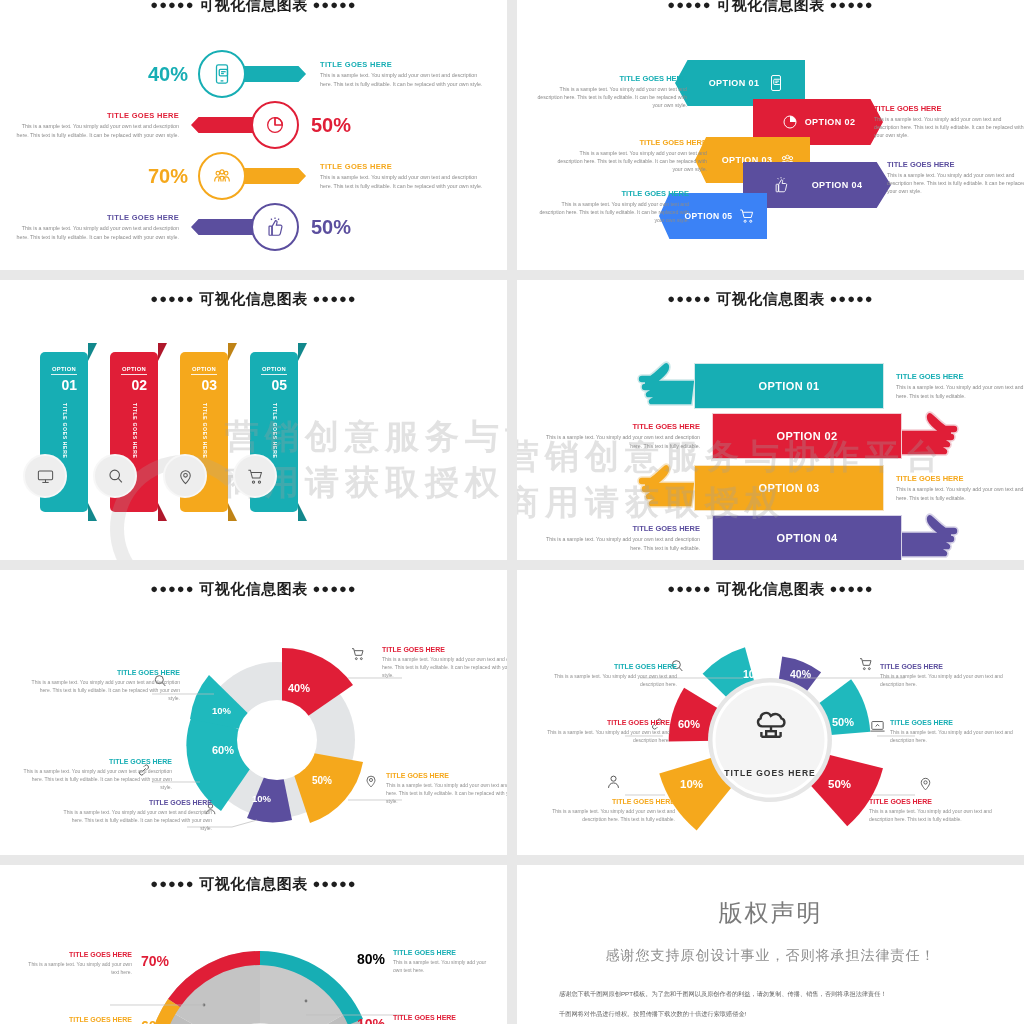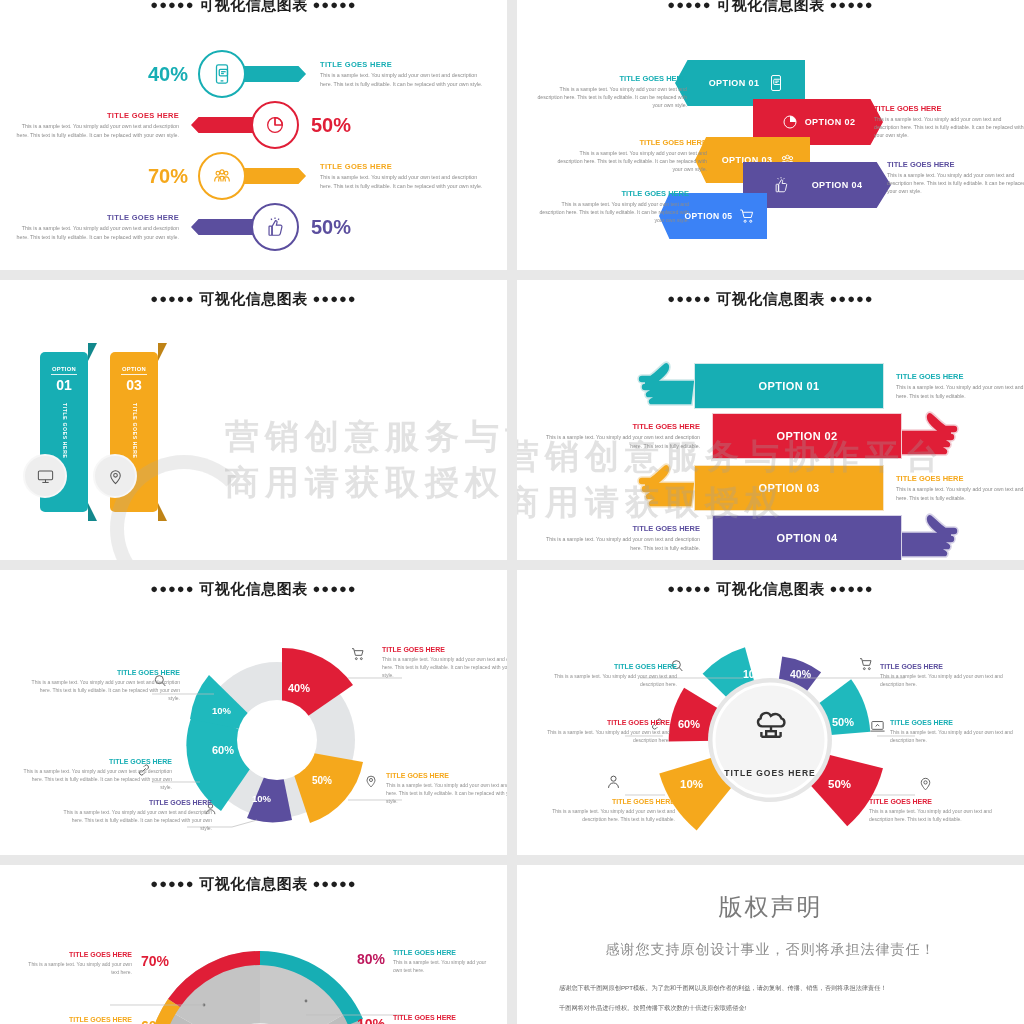--- a/index.html
+++ b/index.html
@@ -74,21 +74,21 @@
   .side .t{font-size:7.5px;font-weight:bold;margin-bottom:2px;}
   .side .d{font-size:5.2px;color:#8b8b8b;line-height:1.55;}
 
   
   .banners{position:absolute;top:72px;left:40px;display:flex;gap:22px;}
   .banner{width:48px;height:160px;border-radius:5px 5px 5px 5px;position:relative;}
   .banner .fold{position:absolute;right:-9px;width:9px;}
   .banner .fold.top{top:-9px;height:18px;clip-path:polygon(0 0,100% 0,0 100%);filter:brightness(.78);}
   .banner .fold.bot{bottom:-9px;height:18px;clip-path:polygon(0 0,100% 100%,0 100%);filter:brightness(.78);}
   .banner .opt{color:#fff;font-size:5.8px;font-weight:bold;text-align:center;padding-top:14px;letter-spacing:.3px;}
-  .banner .num{color:#fff;font-size:14px;font-weight:bold;text-align:center;
+  .banner .num{color:#fff;font-size:14px;font-weight:bold;text-align:right;
     border-top:1px solid rgba(255,255,255,.85);margin:2px 11px 0;padding-top:2px;}
   .banner .vt{
     color:#fff;font-size:5px;font-weight:bold;letter-spacing:.7px;
     writing-mode:vertical-rl;margin:10px auto 0;display:block;width:8px;text-align:center;
   }
   .banner .ic{
     position:absolute;left:-17px;bottom:14px;width:40px;height:40px;border-radius:50%;
     background:#eee;border:2px solid #f7f7f7;display:flex;align-items:center;justify-content:center;z-index:6;
   }
 
@@ -97,21 +97,21 @@
   .handbar{height:44px;display:flex;align-items:center;justify-content:center;position:relative;}
   .handbar .lbl{color:#fff;font-weight:bold;font-size:11px;letter-spacing:.4px;}
 
   
   .note{position:absolute;width:150px;}
   .note .t{font-size:7px;font-weight:bold;margin-bottom:2px;}
   .note .d{font-size:5px;color:#909090;line-height:1.6;}
   .note.r{text-align:right;}
 
   
-  .cw{padding:20px 42px 0;}
+  .cw{padding:26px 42px 0;}
   .cw h1{font-size:24px;color:#7a7a7a;font-weight:normal;text-align:center;margin:6px 0 18px;letter-spacing:2px;}
   .cw h2{font-size:14px;color:#8d8d8d;font-weight:normal;text-align:center;margin:0 0 22px;letter-spacing:1px;}
   .cw p{font-size:6.2px;color:#5f5f5f;line-height:2.1;margin:0 0 7px;}
   svg{display:block;}
 </style>
 </head>
 <body>
 
 <div class="grid">
 
@@ -292,30 +292,57 @@
         <div class="num">01</div>
         <span class="vt">TITLE GOES HERE</span>
         <div class="ic">
           <svg width="19" height="19" viewBox="0 0 24 24" fill="none" stroke="#555" stroke-width="1.3">
             <rect x="3" y="5" width="18" height="11" rx="1.5"></rect>
               <line x1="12" y1="16" x2="12" y2="19"></line>
               <line x1="8" y1="19.5" x2="16" y2="19.5"></line>
           </svg>
         </div>
       </div>
+      <div class="banner" style="background:#E01E37;">
+        <div class="fold top" style="background:#E01E37;"></div>
+        <div class="fold bot" style="background:#E01E37;"></div>
+        <div class="opt">OPTION</div>
+        <div class="num">02</div>
+        <span class="vt">TITLE GOES HERE</span>
+        <div class="ic">
+          <svg width="19" height="19" viewBox="0 0 24 24" fill="none" stroke="#555" stroke-width="1.4">
+            <circle cx="11" cy="10" r="6"></circle>
+              <line x1="15.5" y1="14.5" x2="20" y2="19.5"></line>
+          </svg>
+        </div>
+      </div>
       <div class="banner" style="background:#F5A81C;">
         <div class="fold top" style="background:#F5A81C;"></div>
         <div class="fold bot" style="background:#F5A81C;"></div>
         <div class="opt">OPTION</div>
         <div class="num">03</div>
         <span class="vt">TITLE GOES HERE</span>
         <div class="ic">
           <svg width="19" height="19" viewBox="0 0 24 24" fill="none" stroke="#555" stroke-width="1.3">
             <path d="M12 21s6-6.1 6-10.3A6 6 0 0 0 6 10.7C6 14.9 12 21 12 21z"></path>
               <circle cx="12" cy="10.5" r="2.3"></circle>
+          </svg>
+        </div>
+      </div>
+      <div class="banner" style="background:#17AEB4;">
+        <div class="fold top" style="background:#17AEB4;"></div>
+        <div class="fold bot" style="background:#17AEB4;"></div>
+        <div class="opt">OPTION</div>
+        <div class="num">05</div>
+        <span class="vt">TITLE GOES HERE</span>
+        <div class="ic">
+          <svg width="19" height="19" viewBox="0 0 24 24" fill="none" stroke="#555" stroke-width="1.3">
+            <path d="M3 4h2.5l2.6 10h9.4l2-7H6.6"></path>
+              <circle cx="9.5" cy="19" r="1.4"></circle>
+              <circle cx="17" cy="19" r="1.4"></circle>
           </svg>
         </div>
       </div>
     </div>
   </div>
 
   <div class="slide">
     <div class="slide-title" style="padding-top:10px;">
       <span class="dots">●●●●●</span>
       <span>可视化信息图表</span>
@@ -628,21 +655,21 @@
 
     <div style="position:absolute;left:20px;top:151px;display:flex;align-items:flex-start;">
       <div class="note r" style="position:static;width:112px;">
         <div class="t" style="color:#F5A81C;">TITLE GOES HERE</div>
 
       </div>
       <div style="font-size:14px;font-weight:bold;color:#F5A81C;margin-left:9px;margin-top:2px;">60%</div>
     </div>
 
     <div style="position:absolute;left:357px;top:84px;display:flex;align-items:flex-start;">
-      <div style="font-size:14px;font-weight:bold;color:#be185d;margin-right:8px;margin-top:2px;">80%</div>
+      <div style="font-size:14px;font-weight:bold;color:#000000;margin-right:8px;margin-top:2px;">80%</div>
       <div class="note" style="position:static;width:100px;">
         <div class="t" style="color:#17AEB4;">TITLE GOES HERE</div>
         <div class="d">This is a sample text. You simply add your own text here.</div>
       </div>
     </div>
 
     <div style="position:absolute;left:357px;top:149px;display:flex;align-items:flex-start;">
       <div style="font-size:14px;font-weight:bold;color:#E01E37;margin-right:8px;margin-top:2px;">10%</div>
       <div class="note" style="position:static;width:110px;">
         <div class="t" style="color:#E01E37;">TITLE GOES HERE</div>

